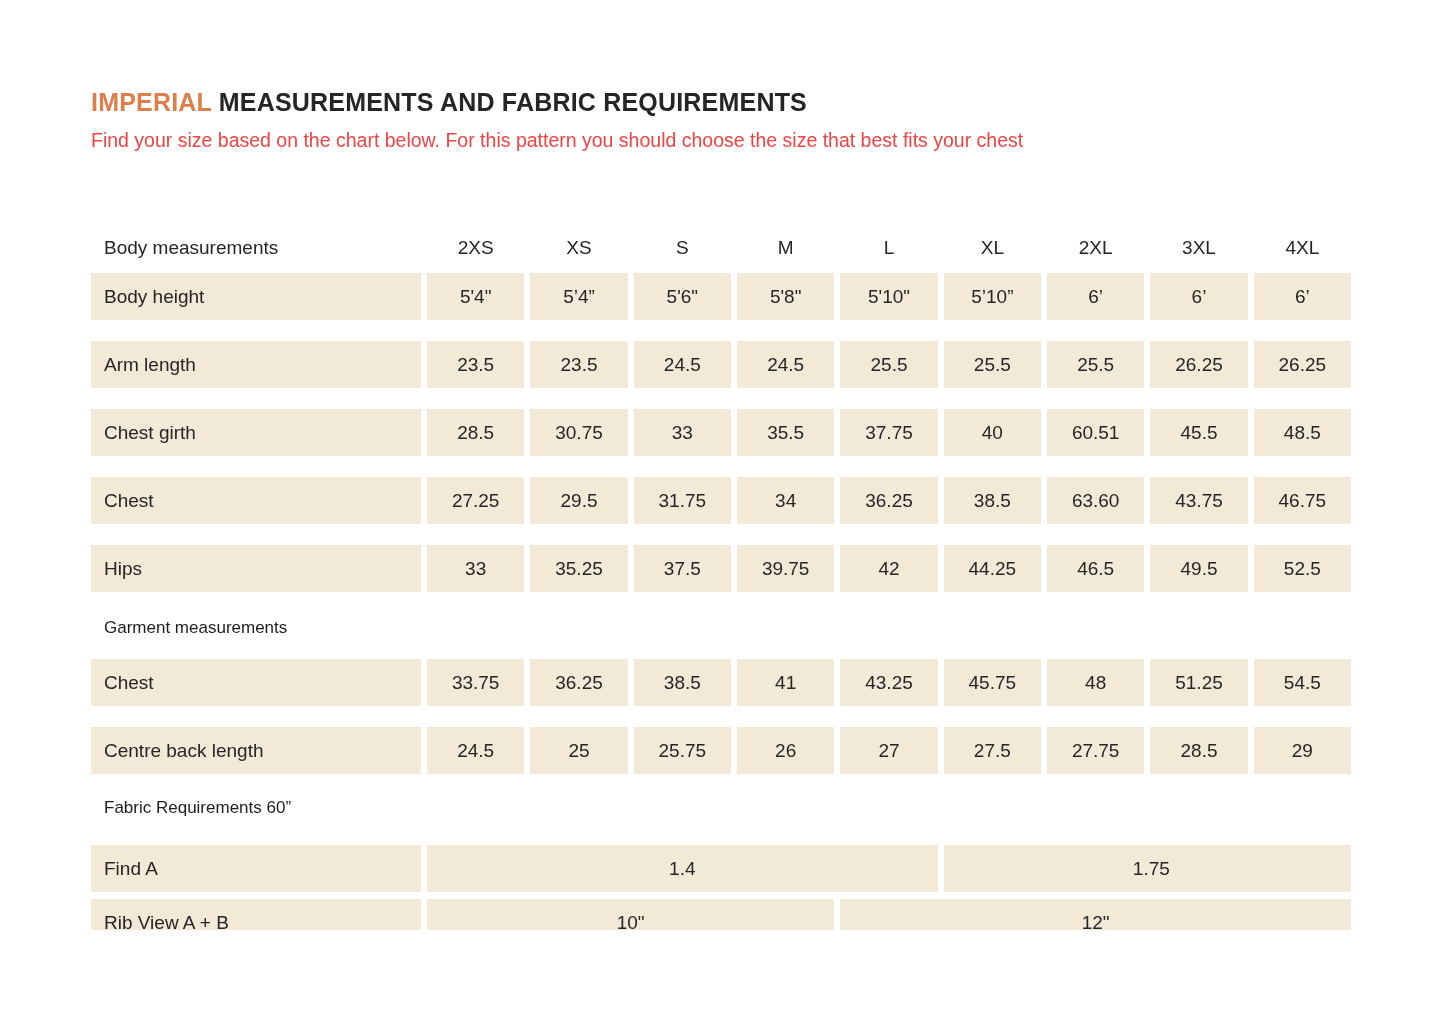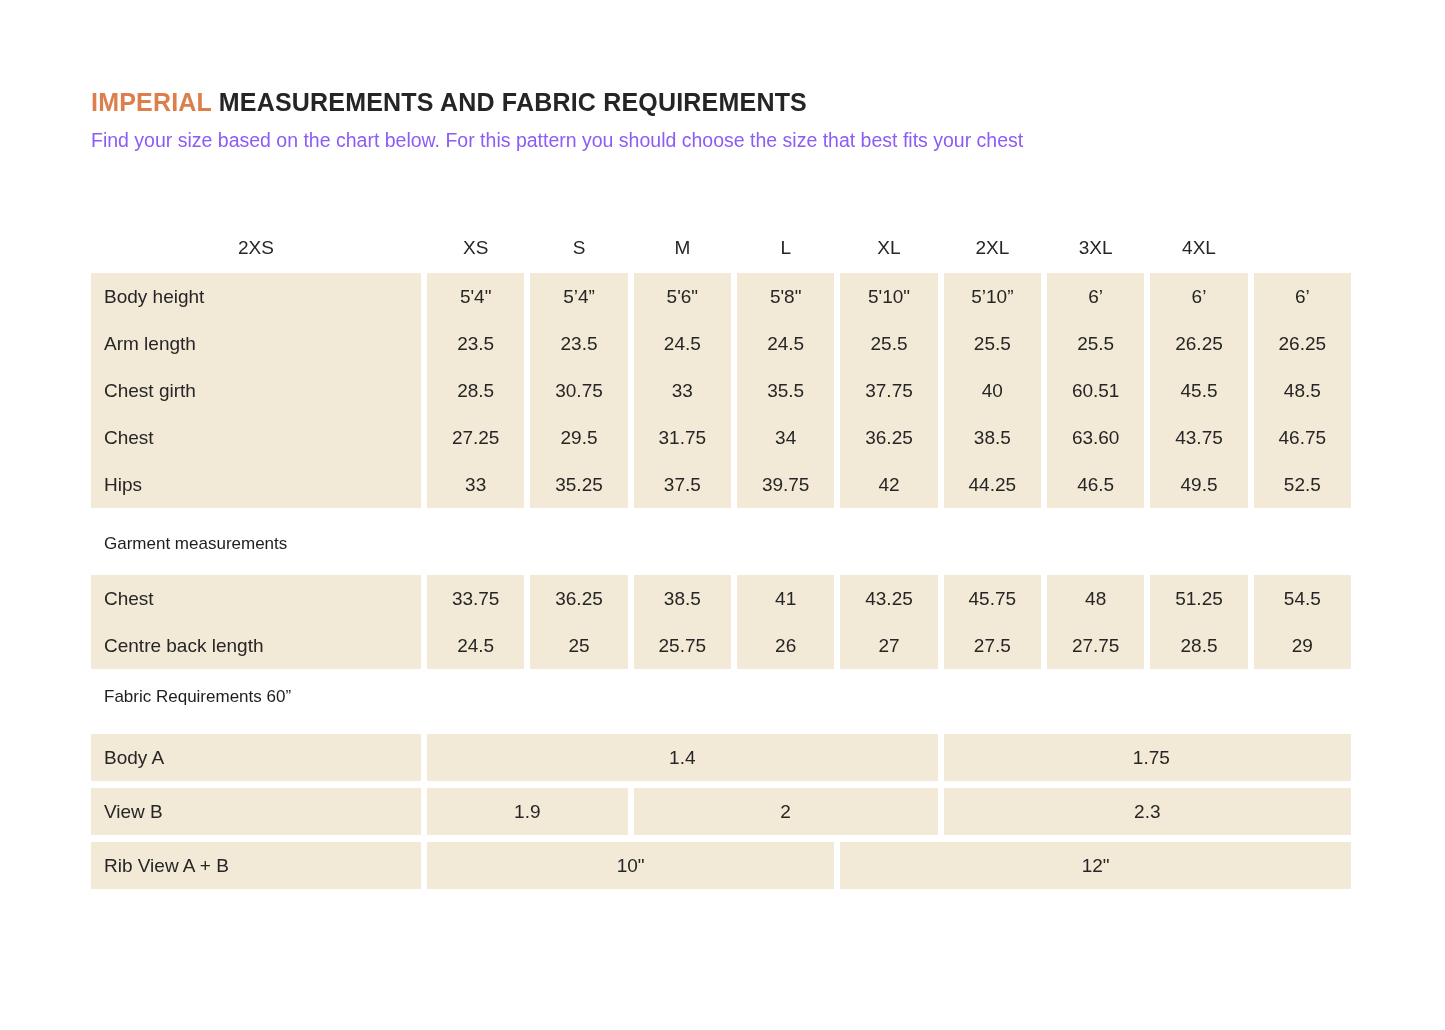--- a/index.html
+++ b/index.html
@@ -24,34 +24,34 @@
     white-space: nowrap;
   }
   .title .accent { color: #DC7F4D; }
   .intro {
     position: absolute;
     left: 91px;
     top: 126px;
     margin: 0;
     font-size: 19.5px;
     line-height: 29px;
-    color: #8b5cf6;
+    color: #ef4444;
   }
   .table {
     position: absolute;
     left: 91px;
     top: 228px;
     width: 1260px;
   }
   .row {
     display: grid;
     grid-template-columns: 330px repeat(9, 1fr);
     column-gap: 6px;
     height: 47px;
-    margin-bottom: 0;
+    margin-bottom: 21px;
   }
   .header-row { height: 40px; margin-bottom: 5px; }
   .cell {
     display: flex;
     align-items: center;
     justify-content: center;
     font-size: 19px;
     color: #262626;
   }
   .label-cell {
@@ -82,20 +82,21 @@
 <body>
 
 <div class="page">
 
   <h1 class="title"><span class="accent">IMPERIAL</span><span> MEASUREMENTS AND FABRIC REQUIREMENTS</span></h1>
 
   <p class="intro"><span>Find your size based on the chart below. For this pattern you should choose the size that best fits your chest</span><br></p>
 
   <div id="table-root" class="table">
       <div class="row header-row">
+        <div class="cell label-cell">Body measurements</div>
         <div class="cell">2XS</div>
         <div class="cell">XS</div>
         <div class="cell">S</div>
         <div class="cell">M</div>
         <div class="cell">L</div>
         <div class="cell">XL</div>
         <div class="cell">2XL</div>
         <div class="cell">3XL</div>
         <div class="cell">4XL</div>
       </div>
@@ -184,29 +185,23 @@
           <div class="cell beige">27</div>
           <div class="cell beige">27.5</div>
           <div class="cell beige">27.75</div>
           <div class="cell beige">28.5</div>
           <div class="cell beige">29</div>
         </div>
       </div>
       <div class="section sec2">
         <div class="section-title">Fabric Requirements 60”</div>
         <div class="row">
-          <div class="cell label-cell beige">Body A</div>
+          <div class="cell label-cell beige">Find A</div>
           <div class="cell beige" style="grid-column: span 5;">1.4</div>
           <div class="cell beige" style="grid-column: span 4; padding-left: 8px;">1.75</div>
-        </div>
-        <div class="row">
-          <div class="cell label-cell beige">View B</div>
-          <div class="cell beige" style="grid-column: span 2;">1.9</div>
-          <div class="cell beige" style="grid-column: span 3;">2</div>
-          <div class="cell beige" style="grid-column: span 4;">2.3</div>
         </div>
         <div class="row">
           <div class="cell label-cell beige">Rib View A + B</div>
           <div class="cell beige" style="grid-column: span 4;">10"</div>
           <div class="cell beige" style="grid-column: span 5;">12"</div>
         </div>
       </div>
     </div>
 
   <div class="page-number">4</div>

